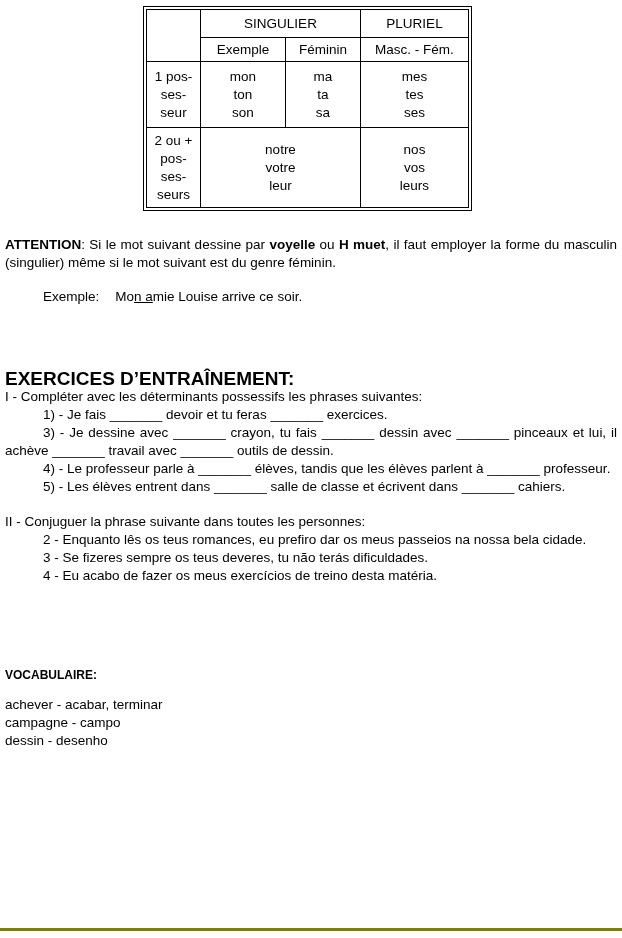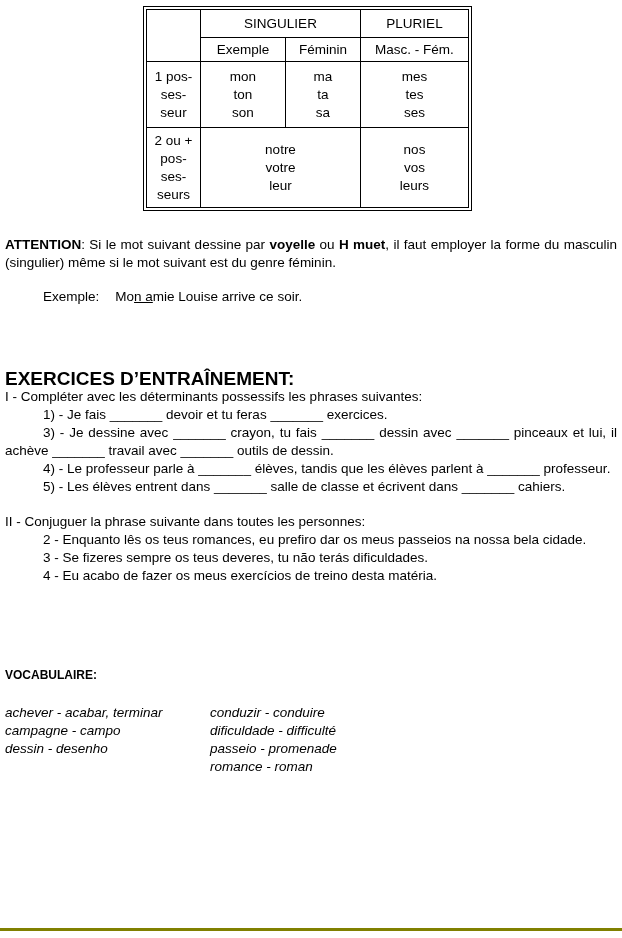--- a/index.html
+++ b/index.html
@@ -42,24 +42,23 @@
   b, .bold { font-weight: bold; }
   .attn-para { margin-top: 20px; }
   .exemple { margin-top: 16px; }
   .exemple-gap { display: inline-block; width: 16px; }
   .ul { text-decoration: underline; }
   .sec-title { font-weight: bold; font-size: 19px; margin-top: 64px; }
   .part2 { margin-top: 17px; }
   .part3 { margin-top: 26px; }
   .vocab-title { font-weight: bold; font-size: 12px; margin-top: 81px; }
   .vocab-grid {
-    margin-top: 20px;
+    margin-top: 12px;
     display: grid;
     grid-template-columns: 205px 208px auto;
-    font-style: italic;
   }
   .vocab-col { white-space: pre-line; }
 
   
   .bottom-rule {
     position: absolute; left: 0; top: 928px;
     width: 622px; height: 3px; background: #808000;
   }
 </style>
 </head>
@@ -136,21 +135,17 @@
   <p class="para indent">2 - Enquanto lês os teus romances, eu prefiro dar os meus passeios na nossa bela cidade.</p>
   <p class="para indent">3 - Se fizeres sempre os teus deveres, tu não terás dificuldades.</p>
   <p class="para indent">4 - Eu acabo de fazer os meus exercícios de treino desta matéria.</p>
 
   
   <h3 class="vocab-title">VOCABULAIRE:</h3>
   <div class="vocab-grid">
     <div class="vocab-col">achever - acabar, terminar
 campagne - campo
 dessin - desenho</div>
-    <div class="vocab-col">conduzir - conduire
-dificuldade - difficulté
-passeio - promenade
-romance - roman</div>
   </div>
 
 </div>
 
 <div class="bottom-rule"></div>
 
 </body></html>

